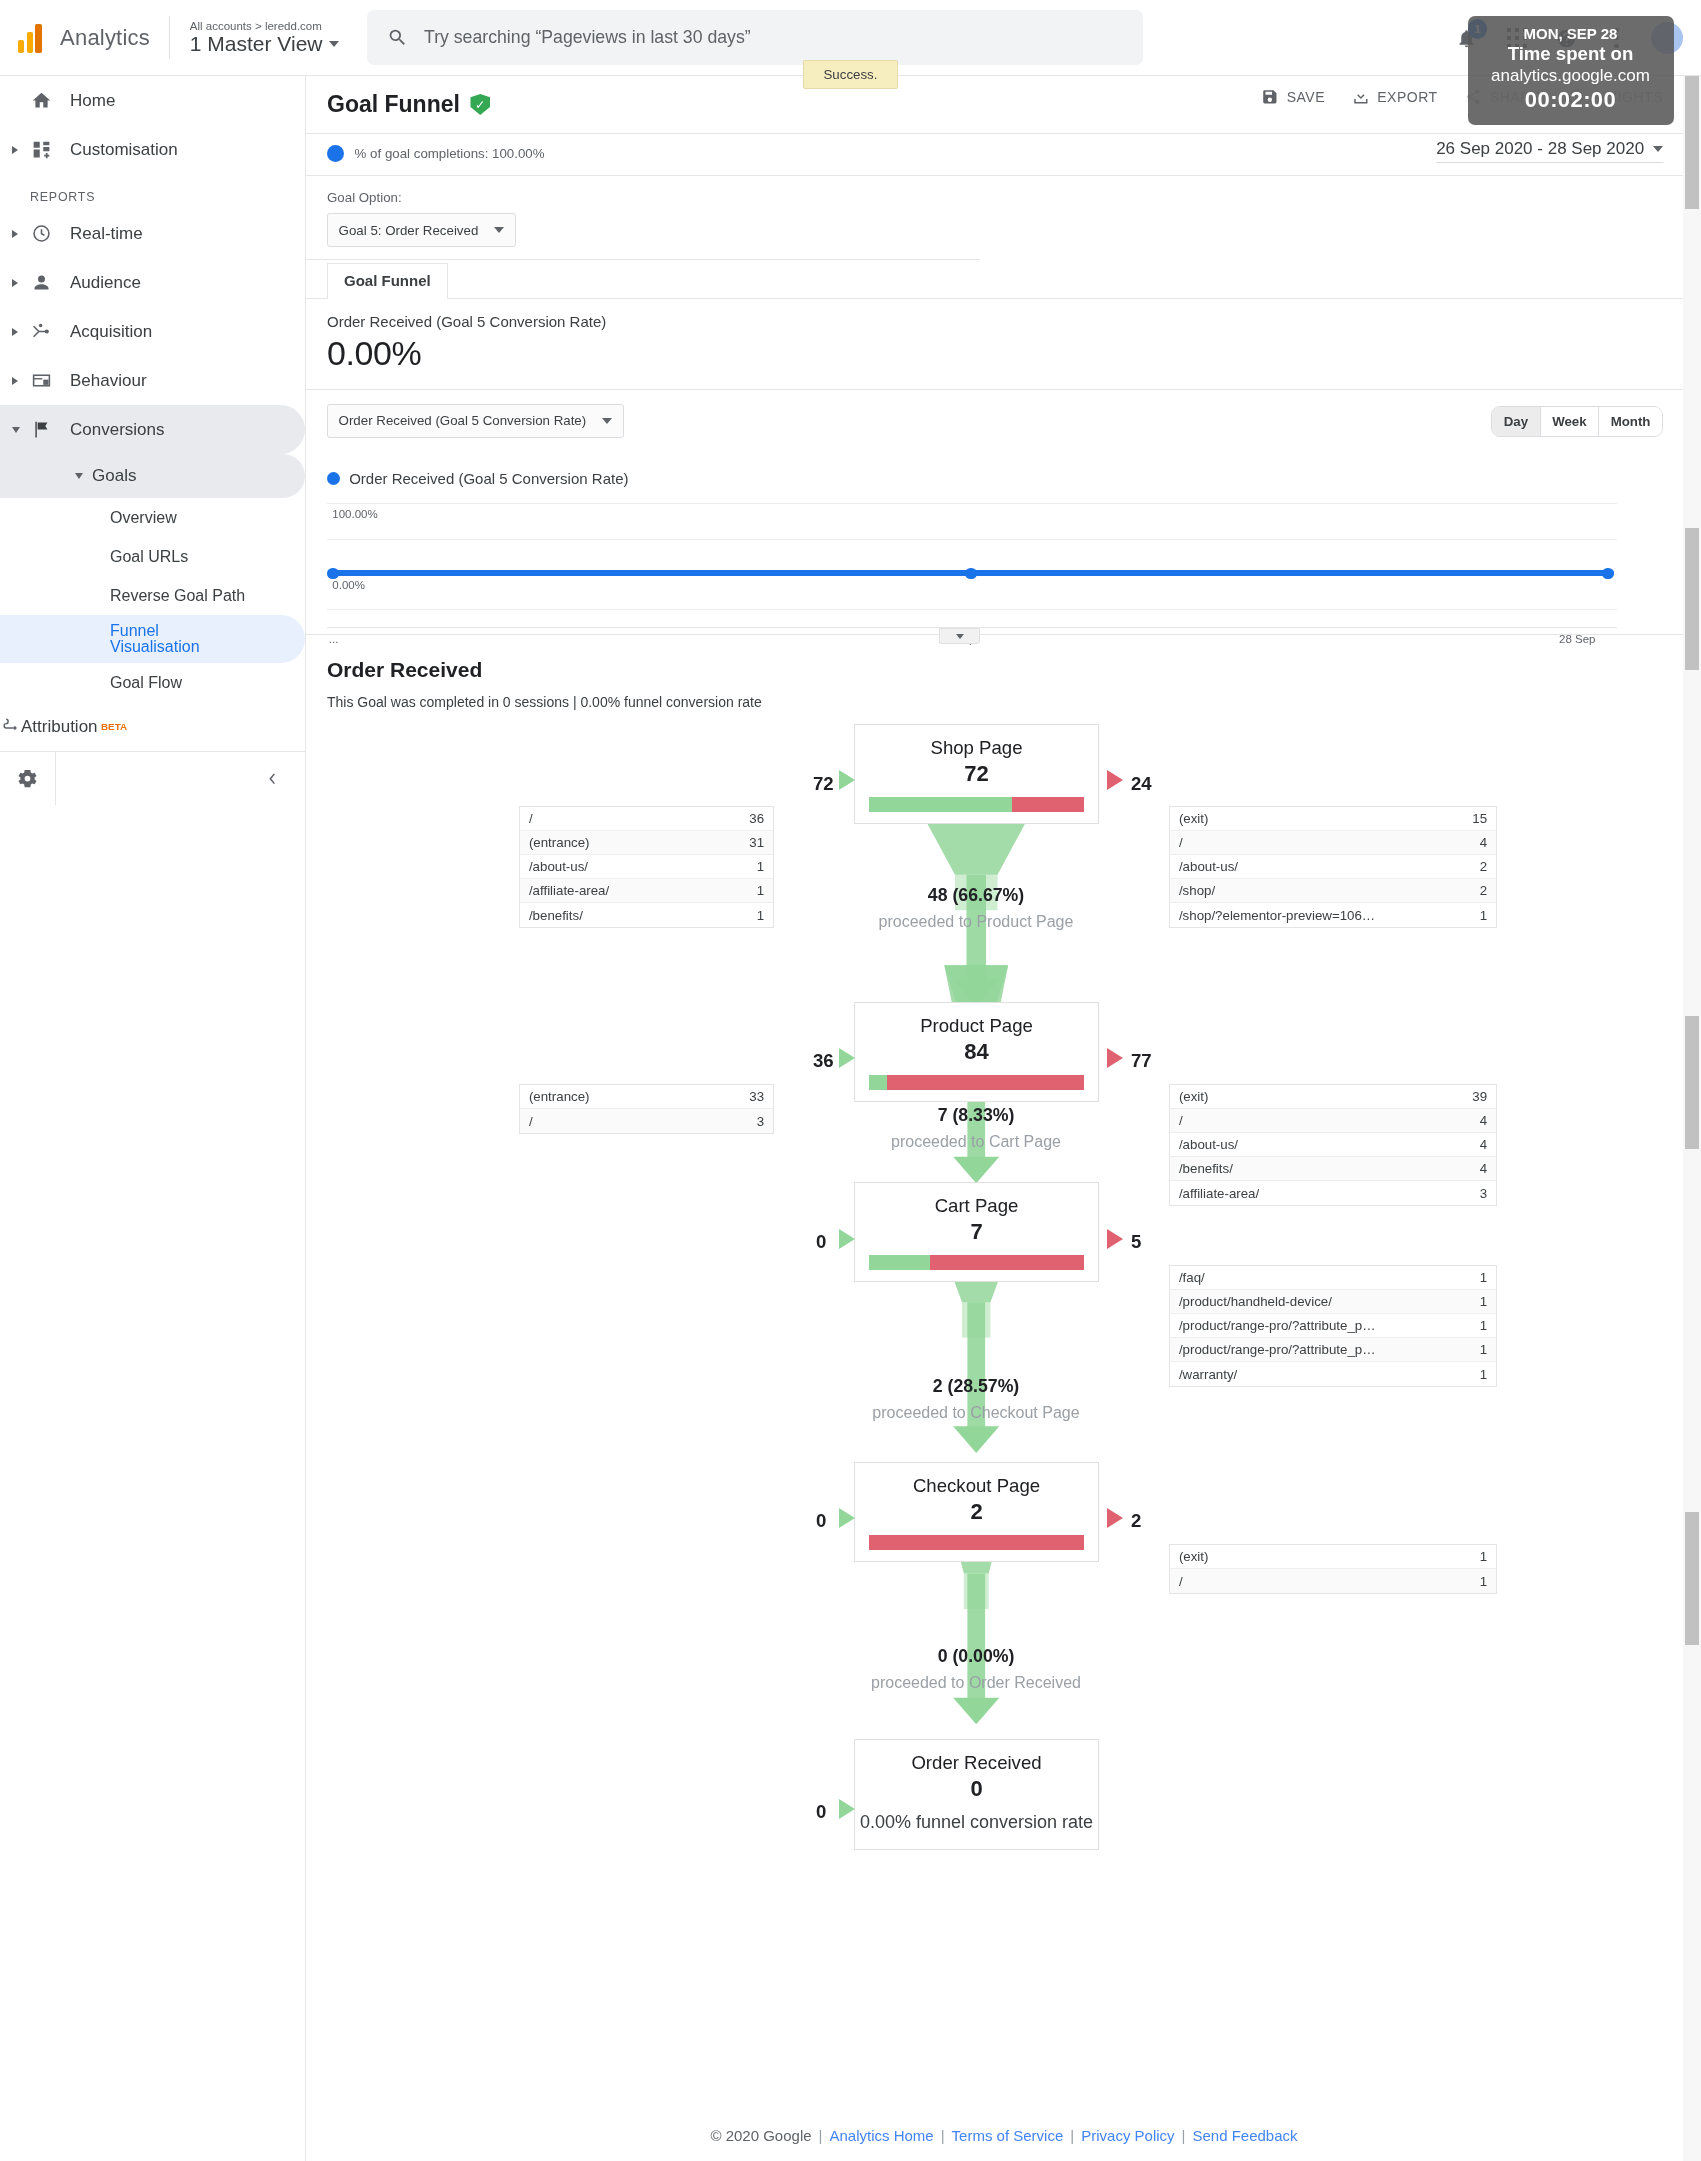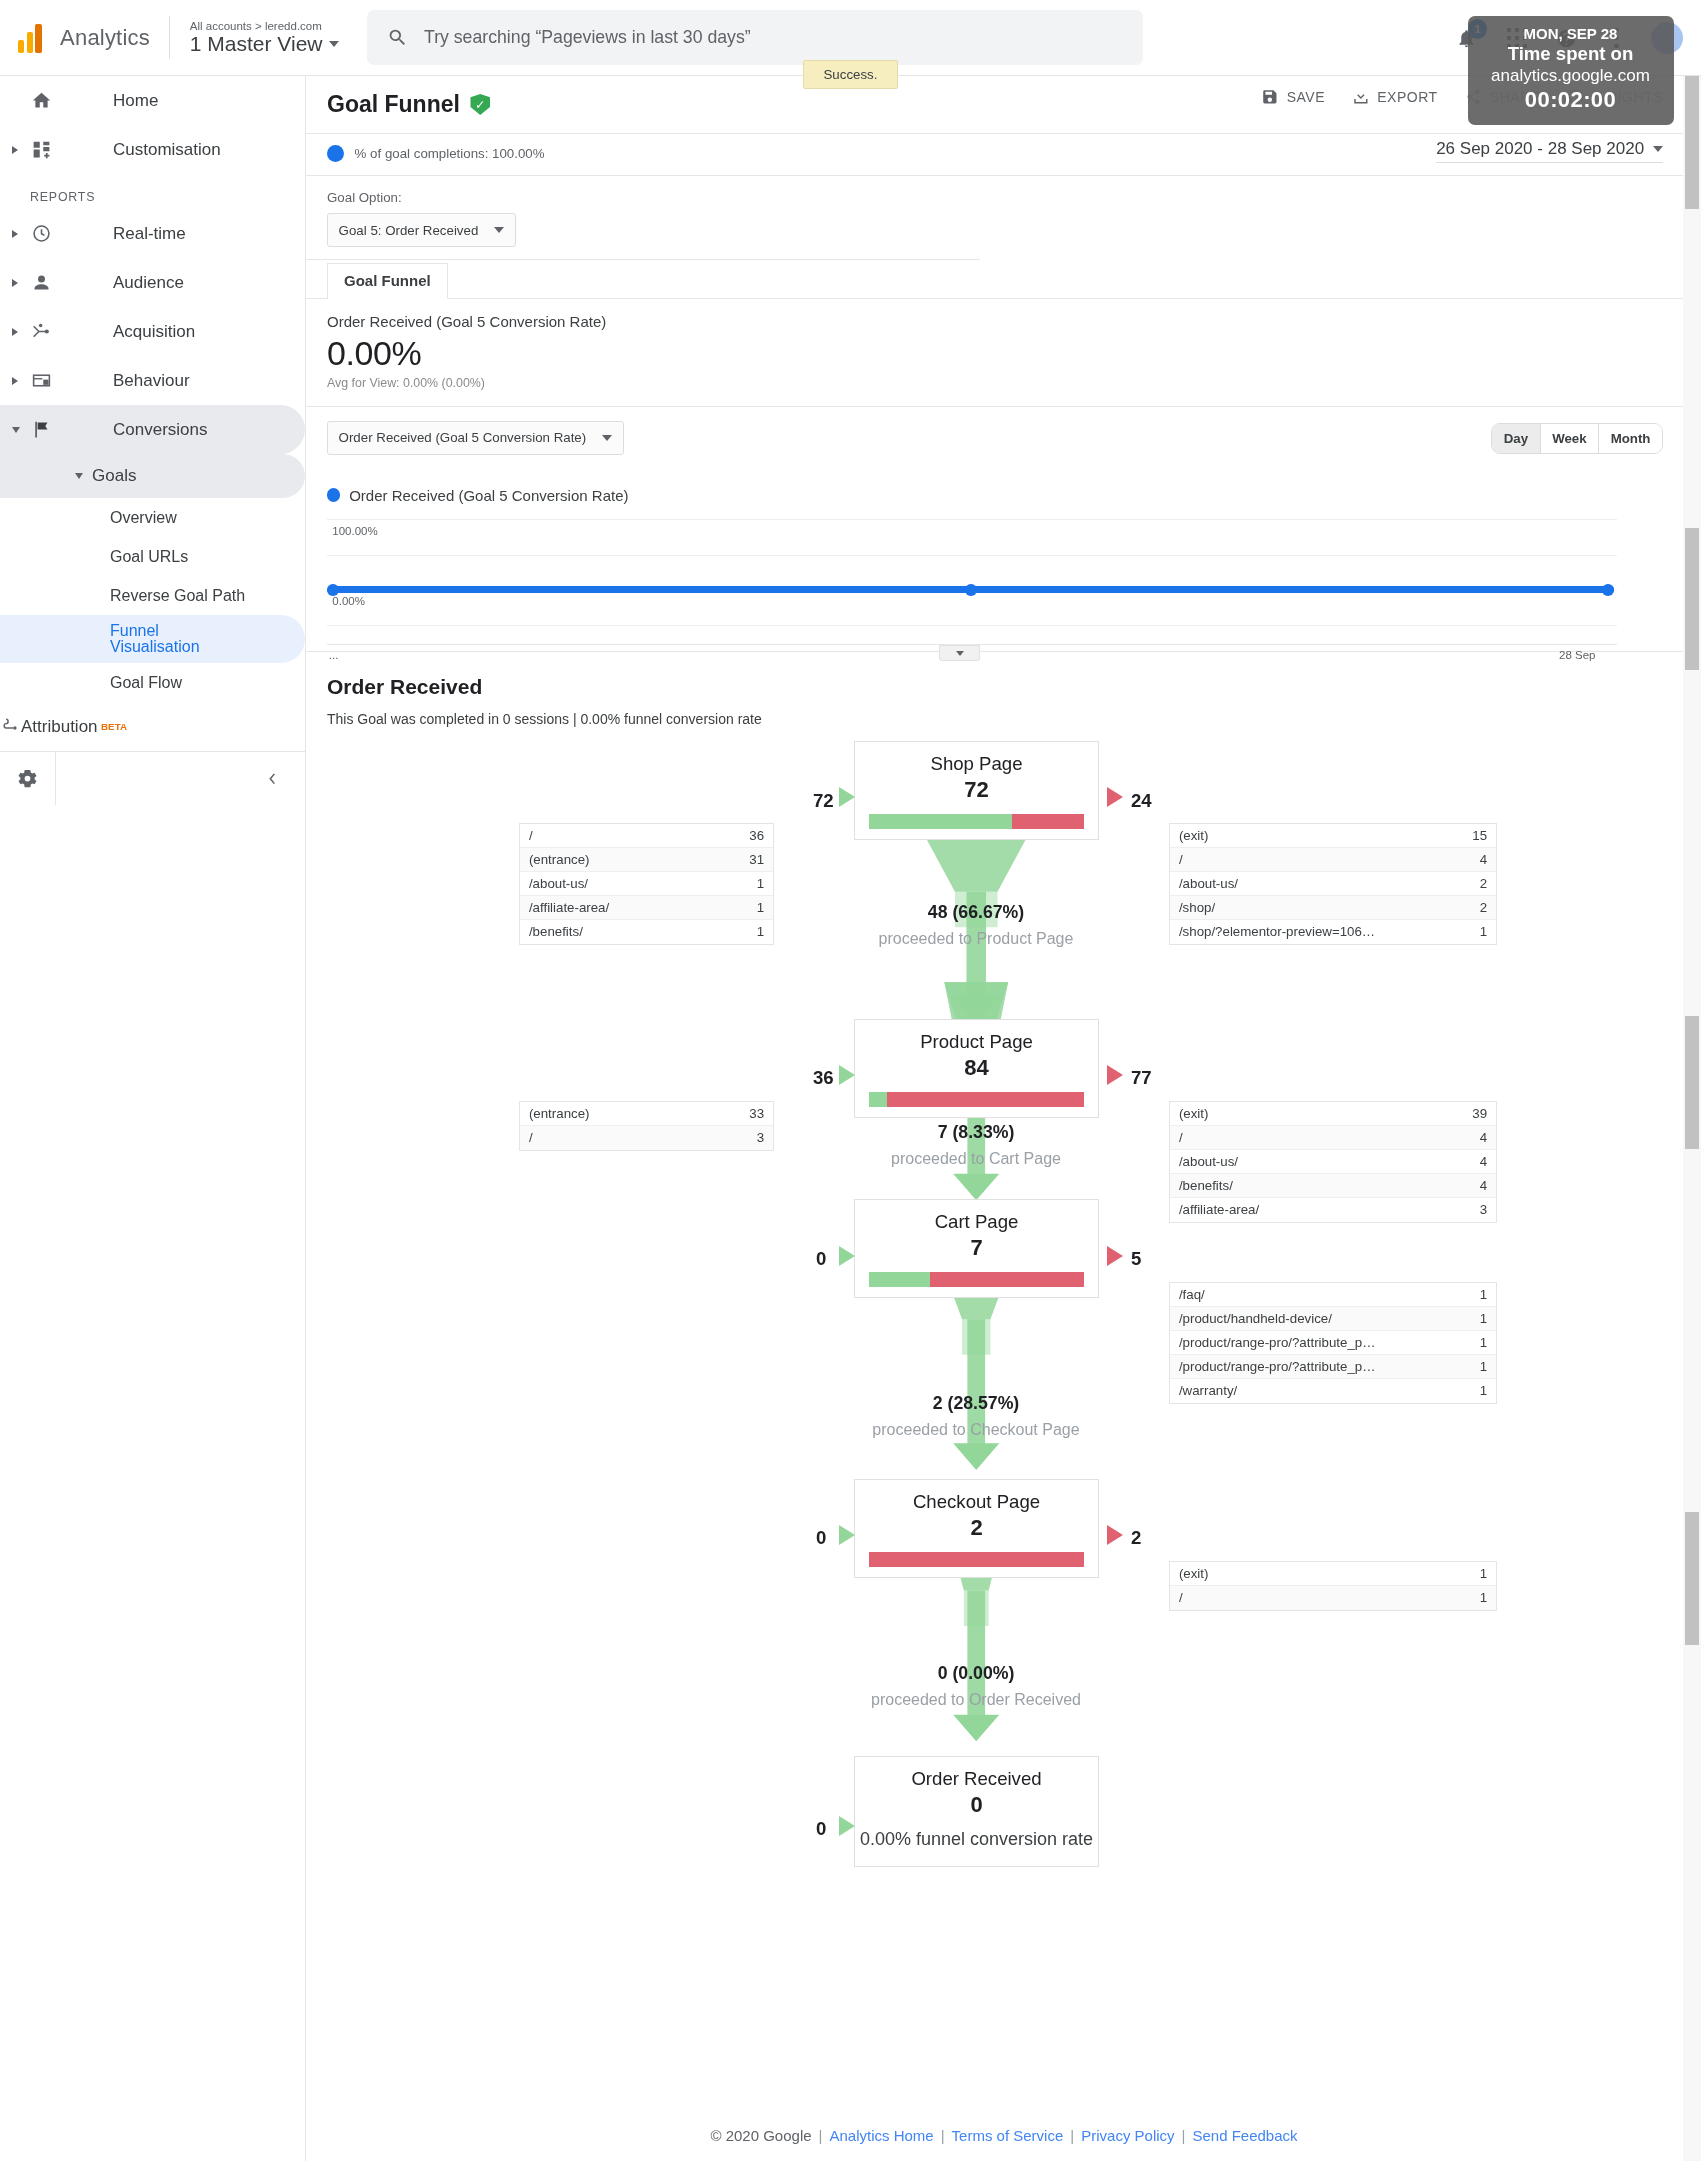--- a/index.html
+++ b/index.html
@@ -77,21 +77,21 @@
   }
   .nav-item .arrow {
     position: absolute; left: 12.4px; width: 0; height: 0;
     border-top: 4.4px solid transparent; border-bottom: 4.4px solid transparent; border-left: 6.2px solid #5f6368;
   }
   .nav-item .arrow.open {
     border-left: 4.4px solid transparent; border-right: 4.4px solid transparent;
     border-top: 6.2px solid #5f6368; border-bottom: none;
   }
   .nav-item .ico { position: absolute; left: 30px; width: 23px; height: 23px; display: flex; align-items: center; justify-content: center; }
-  .nav-item .lbl { margin-left: 113px; }
+  .nav-item .lbl { margin-left: 70px; }
   .nav-item.active { background: #e8eaed; border-radius: 0 25px 25px 0; }
   .section-cap { font-size: 12.4px; color: #5f6368; letter-spacing: 0.8px; margin: 16px 0 5.3px 30px; }
   .sub-goals {
     height: 44px; display: flex; align-items: center; font-size: 17px; color: #3c4043;
     background: #e8eaed; border-radius: 0 25px 25px 0; position: relative; cursor: pointer;
   }
   .sub-goals .arrow { position: absolute; left: 75px; width: 0; height: 0;
     border-left: 4.4px solid transparent; border-right: 4.4px solid transparent; border-top: 6.2px solid #5f6368; }
   .sub-goals .lbl { margin-left: 92px; }
   .leaf {
@@ -453,21 +453,20 @@
       </div>
     </div>
 
     <div class="tabstrip">
       <div class="tab">Goal Funnel</div>
     </div>
 
     <div class="kpi">
       <div class="t">Order Received (Goal 5 Conversion Rate)</div>
       <div class="v">0.00%</div>
-      <div class="s">Avg for View: 0.00% (0.00%)</div>
     </div>
 
     <div class="chartbox">
       <div class="select-box">
         <span>Order Received (Goal 5 Conversion Rate)</span>
         <i class="caret-dn"></i>
       </div>
       <div class="seg">
         <div>Day</div>
         <div>Week</div>

